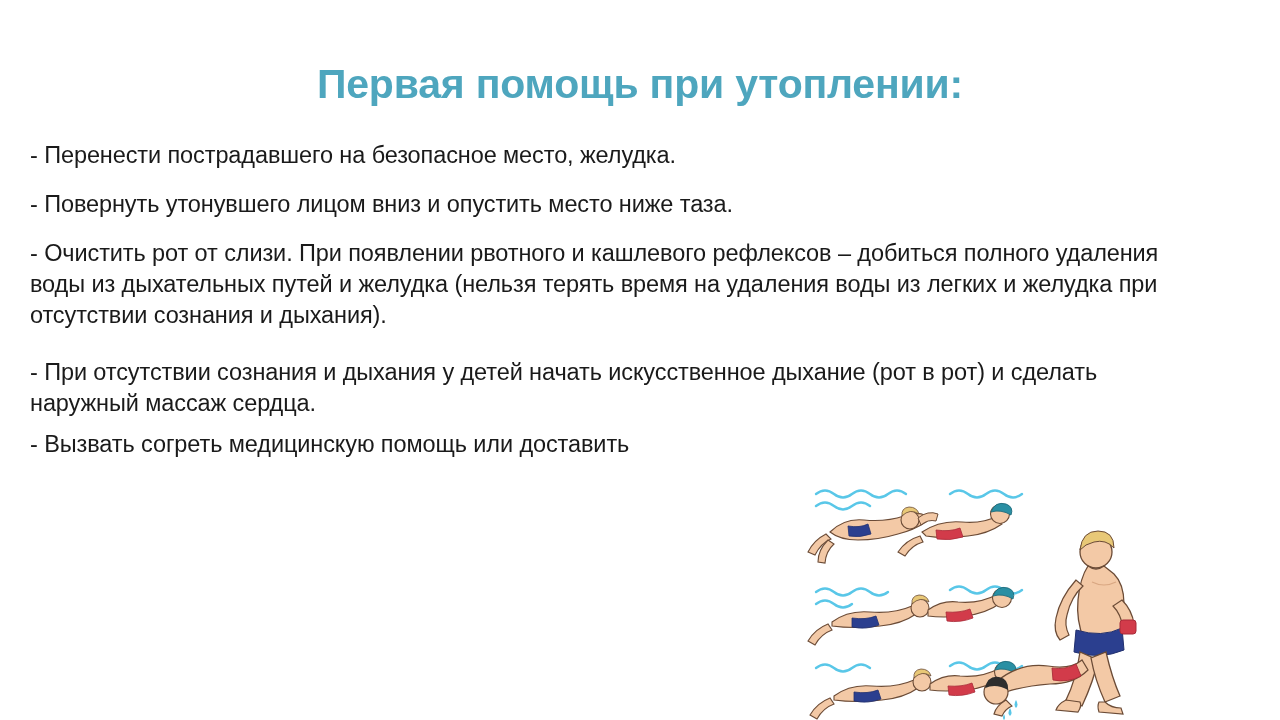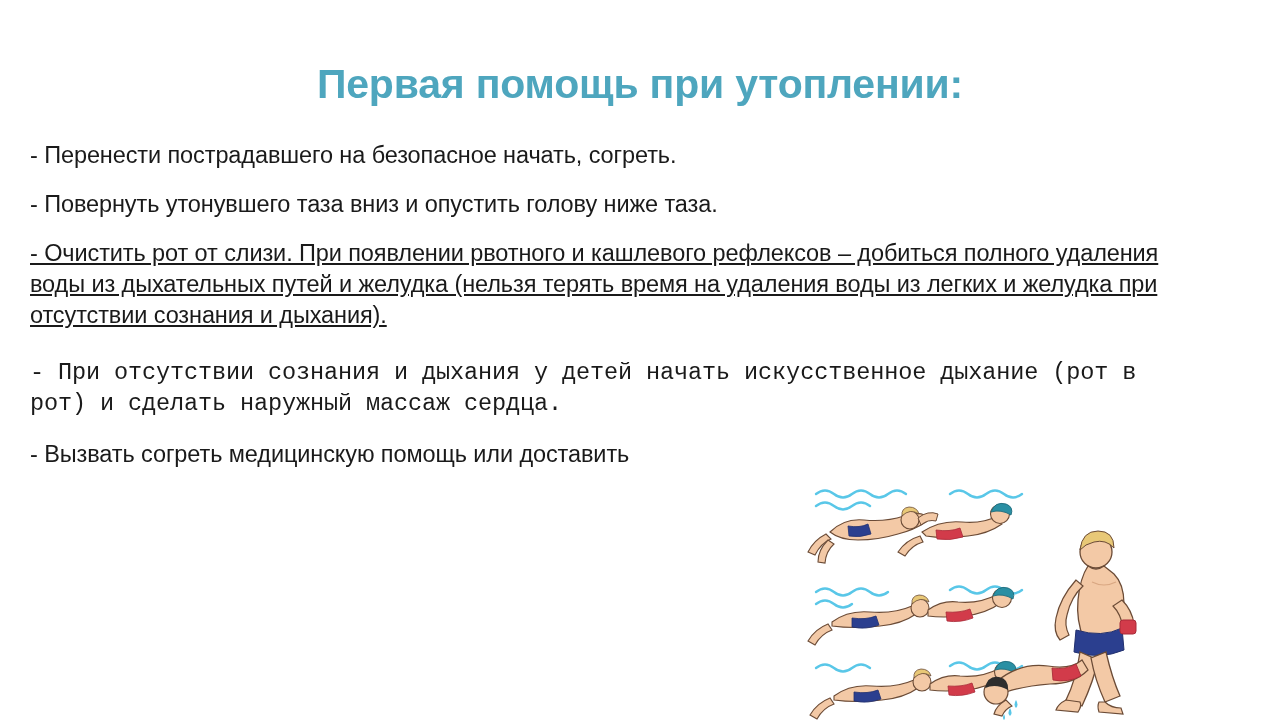--- a/index.html
+++ b/index.html
@@ -47,25 +47,23 @@
     font-size: 23.5px;
     line-height: 1.32;
     margin: 0 0 22px 0;
     letter-spacing: -0.1px;
   }
   .para.tight {
     margin-bottom: 18px;
   }
   .para.block {
     margin-bottom: 26px;
-    text-decoration: underline;
   }
   .para.last-group {
-    margin-bottom: 18px;
-    font-family: Liberation Mono, monospace;
+    margin-bottom: 8px;
   }
   .para.spread {
     line-height: 1.5;
     margin-bottom: 0;
   }
 
   
   .illustration {
     position: absolute;
     left: 800px;
@@ -80,22 +78,22 @@
   }
 </style>
 </head>
 <body>
 
 <div class="slide">
 
   <div class="slide-title">Первая помощь при утоплении:</div>
 
   <div class="body-text">
-    <p class="para tight">- Перенести пострадавшего на безопасное начать, согреть.</p>
-    <p class="para tight">- Повернуть утонувшего таза вниз и опустить голову ниже таза.</p>
+    <p class="para tight">- Перенести пострадавшего на безопасное место, желудка.</p>
+    <p class="para tight">- Повернуть утонувшего лицом вниз и опустить место ниже таза.</p>
     <p class="para block">- Очистить рот от слизи. При появлении рвотного и кашлевого рефлексов – добиться полного удаления воды из дыхательных путей и желудка (нельзя терять время на удаления воды из легких и желудка при отсутствии сознания и дыхания).</p>
     <p class="para last-group">- При отсутствии сознания и дыхания у детей начать искусственное дыхание (рот в рот) и  сделать наружный массаж сердца.</p>
     <p class="para spread">- Вызвать согреть медицинскую помощь или доставить</p>
   </div>
 
   <div class="illustration">
     <svg width="470" height="250" viewBox="0 0 470 250" xmlns="http://www.w3.org/2000/svg">
       <rect x="0" y="0" width="470" height="250" fill="#ffffff"></rect>
 
       <g stroke="#59c7e8" stroke-width="2.4" fill="none" stroke-linecap="round">

